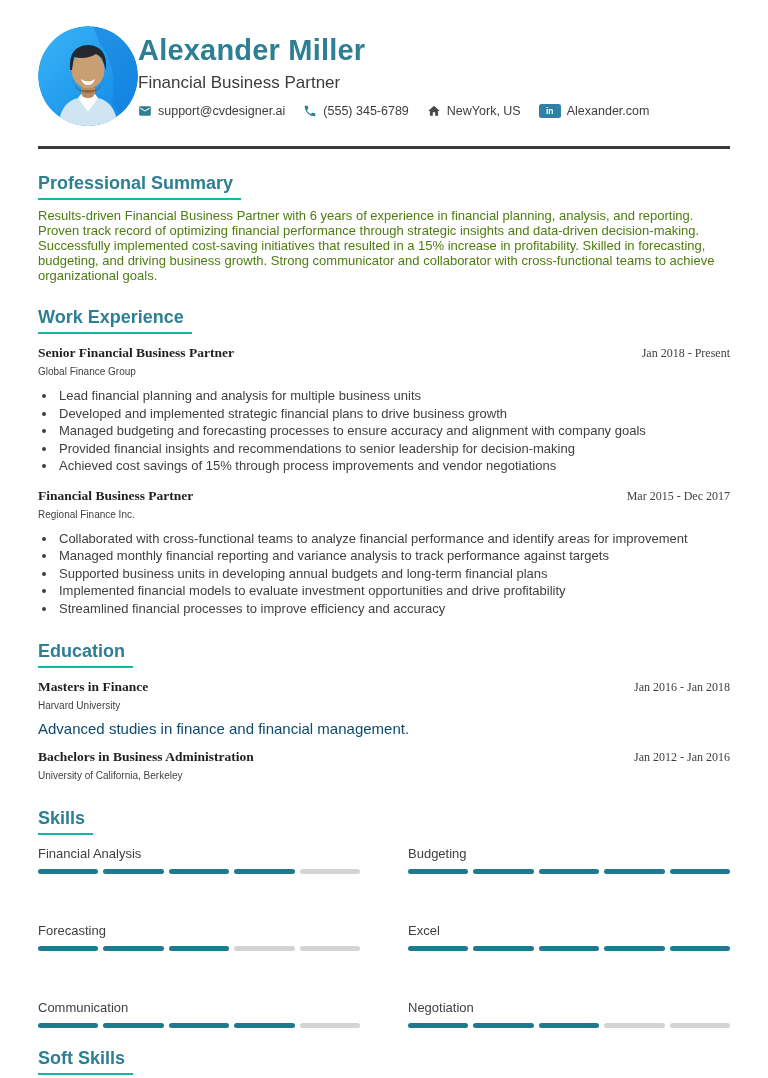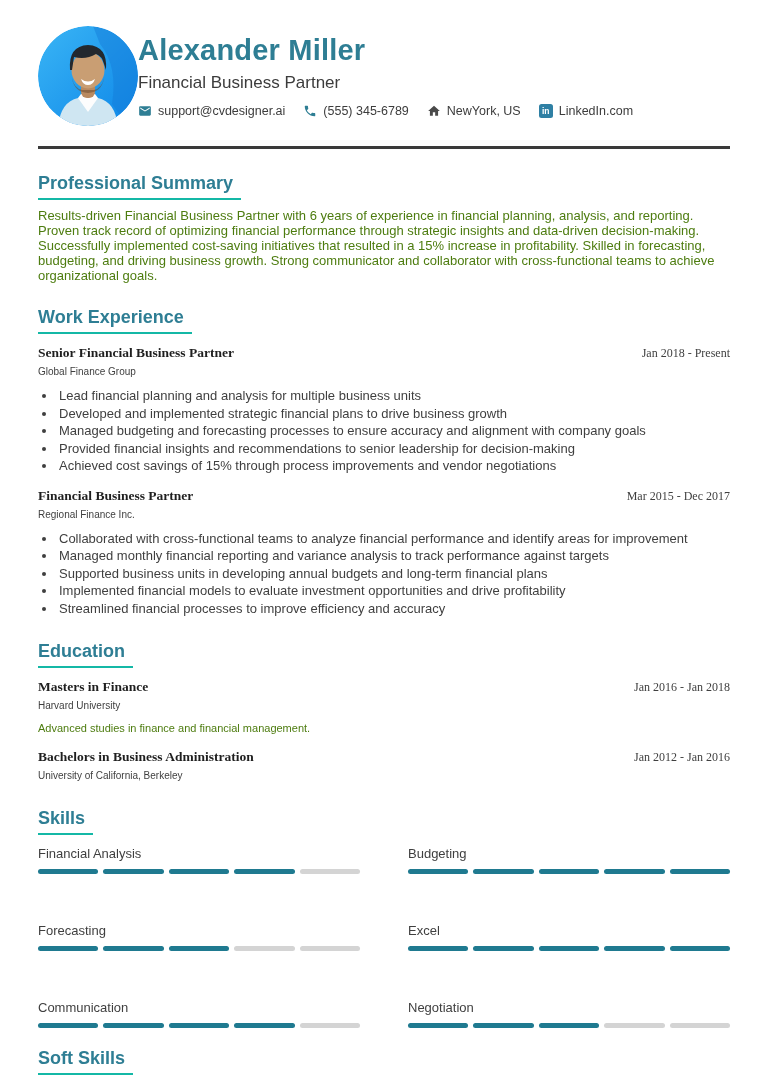--- a/index.html
+++ b/index.html
@@ -20,38 +20,38 @@
   }
   
   .header{display:flex;align-items:center;}
   .avatar{width:100px;height:100px;border-radius:50%;overflow:hidden;flex:0 0 auto;}
   .avatar svg{display:block;width:100%;height:100%;}
   .h-name{font-size:29px;font-weight:bold;color:var(--accent);letter-spacing:.2px;}
   .h-title{font-size:17px;color:#3c3c3c;margin-top:6px;}
   .contacts{display:flex;align-items:center;gap:18px;margin-top:11px;}
   .contact{display:flex;align-items:center;gap:6px;font-size:12.5px;color:#3c3c3c;}
   .contact svg{width:14px;height:14px;display:block;}
-  .li-badge{width:14px;height:14px;border-radius:2.5px;background:var(--linkedin);
+  .li-badge{width:22px;height:14px;border-radius:2.5px;background:var(--linkedin);
     color:#fff;font-size:8.5px;font-weight:bold;display:flex;align-items:center;justify-content:center;}
   
   .divider{border:none;height:3px;background:var(--divider);margin-top:20px;}
   
   .sec-heading{
     display:inline-block;font-size:18px;font-weight:bold;color:var(--accent);
     padding:0 8px 4px 0;border-bottom:2px solid #14b8a6;
   }
   .sec{margin-top:24px;}
   .summary-text{margin-top:8px;font-size:13px;line-height:15px;color:#4d7c0f;}
   
   .entry{margin-top:10px;}
   .entry-head{display:flex;justify-content:space-between;align-items:flex-end;font-family:Liberation Serif, serif;}
   .entry-title{font-size:13.5px;font-weight:bold;color:#1f1f1f;line-height:17px;}
   .entry-date{font-size:12px;color:#3f3f3f;white-space:nowrap;}
   .entry-sub{font-size:10px;color:#3f3f3f;margin-top:2px;line-height:17px;}
-  .entry-desc{font-size:11px;color:#4d7c0f;margin-top:6px;line-height:17px;}
+  .entry-desc{font-size:15px;color:#0c4a6e;margin-top:6px;line-height:17px;}
   .bullets{margin:7px 0 0 19px;}
   .bullets li{font-size:13px;line-height:17.5px;color:#3f3f3f;padding-left:2px;}
   
   .skill-grid{display:grid;grid-template-columns:1fr 1fr;column-gap:32px;row-gap:8px;margin-top:10px;gap:48px;}
   .skill-label{font-size:13px;color:#3f3f3f;line-height:17px;}
   .bar{display:flex;gap:5px;margin-top:7px;}
   .bar .seg{flex:1;height:5px;border-radius:2.5px;background:var(--bar-empty);}
   .bar .seg.filled{background:var(--bar-fill);}
   
   .soft-grid{display:grid;grid-template-columns:1fr 1fr;column-gap:32px;row-gap:13px;margin-top:9px;}
@@ -111,21 +111,21 @@
       <span class="contact">
         <span>
           <svg viewBox="0 0 24 24" fill="#4a4a4a">
               <path d="M10 20v-6h4v6h5v-8h3L12 3 2 12h3v8z"></path>
             </svg>
         </span>
         <span>NewYork, US</span>
       </span>
       <span class="contact">
         <span class="li-badge">in</span>
-        <span>LinkedIn.com</span>
+        <span>Alexander.com</span>
       </span>
     </div>
   </div>
 </div>
 
 <hr class="divider">
 
 <div class="sec">
   <div class="sec-heading">Professional Summary</div>
   <p class="summary-text">Results-driven Financial Business Partner with 6 years of experience in financial planning, analysis, and reporting. Proven track record of optimizing financial performance through strategic insights and data-driven decision-making. Successfully implemented cost-saving initiatives that resulted in a 15% increase in profitability. Skilled in forecasting, budgeting, and driving business growth. Strong communicator and collaborator with cross-functional teams to achieve organizational goals.</p>

